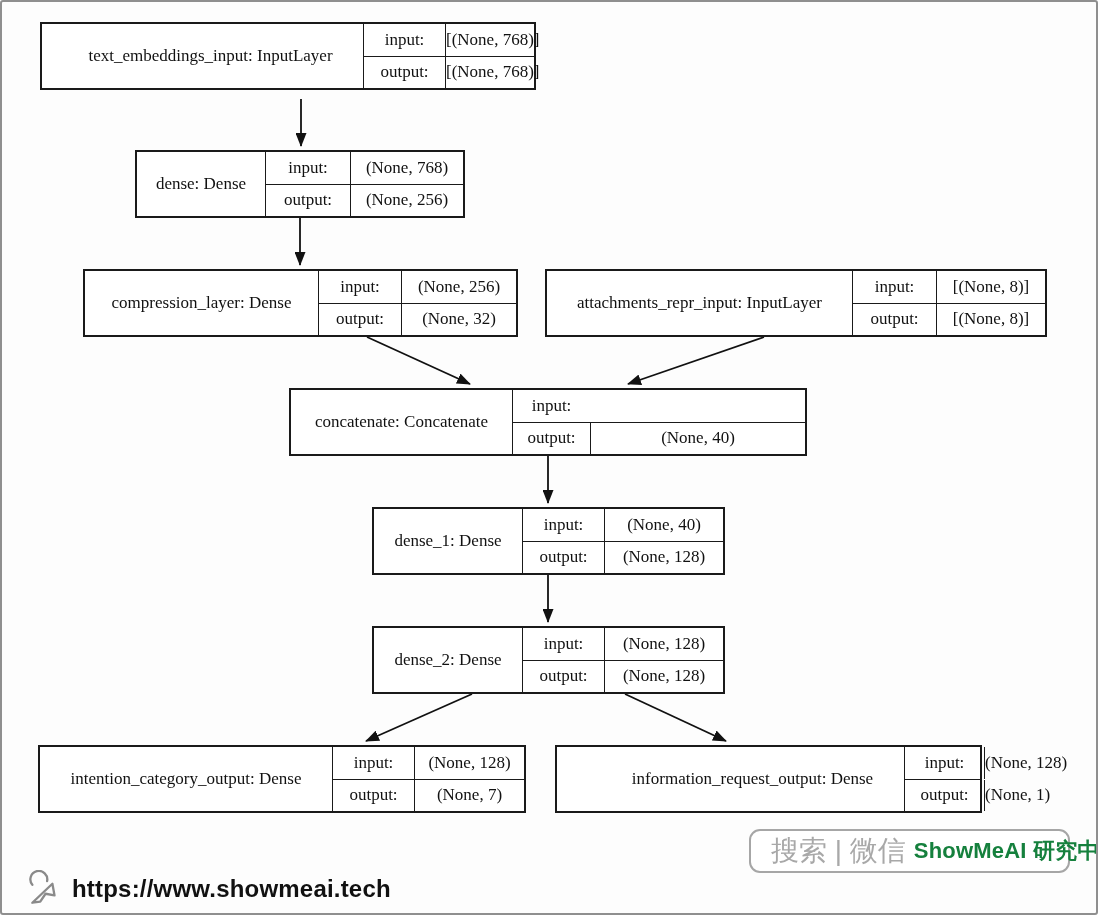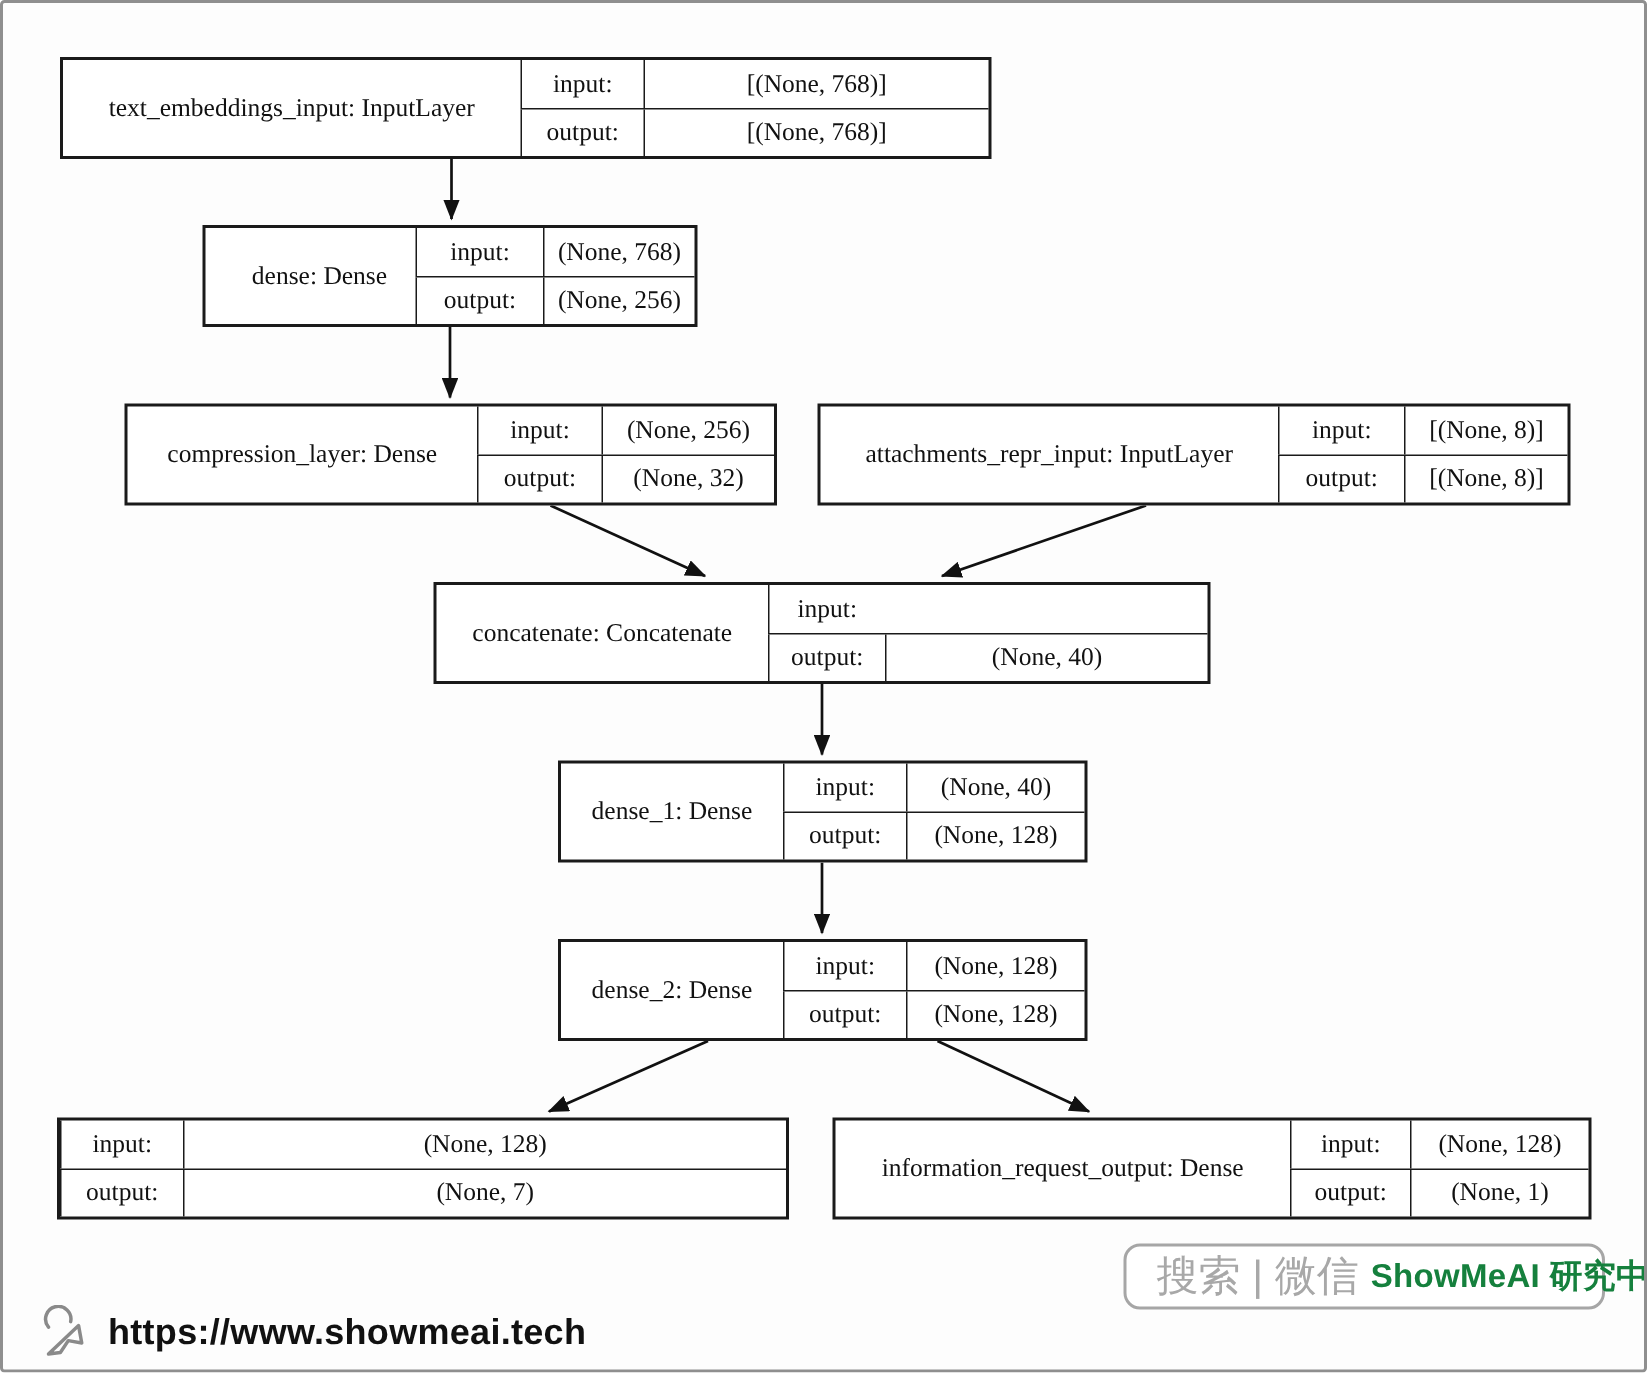--- a/index.html
+++ b/index.html
@@ -58,36 +58,36 @@
     <line x1="299" y1="97" x2="299" y2="144" stroke="#111" stroke-width="1.8" marker-end="url(#arrow)"></line>
     <line x1="298" y1="216" x2="298" y2="263" stroke="#111" stroke-width="1.8" marker-end="url(#arrow)"></line>
     <line x1="365" y1="335" x2="468" y2="382" stroke="#111" stroke-width="1.8" marker-end="url(#arrow)"></line>
     <line x1="762" y1="335" x2="626" y2="382" stroke="#111" stroke-width="1.8" marker-end="url(#arrow)"></line>
     <line x1="546" y1="454" x2="546" y2="501" stroke="#111" stroke-width="1.8" marker-end="url(#arrow)"></line>
     <line x1="546" y1="573" x2="546" y2="620" stroke="#111" stroke-width="1.8" marker-end="url(#arrow)"></line>
     <line x1="470" y1="692" x2="364" y2="739" stroke="#111" stroke-width="1.8" marker-end="url(#arrow)"></line>
     <line x1="623" y1="692" x2="724" y2="739" stroke="#111" stroke-width="1.8" marker-end="url(#arrow)"></line>
   </svg>
 
-  <div class="node" style="left:38px;top:36px;width:621px;">
+  <div class="node" style="left:38px;top:20px;width:496px;padding-left:16px;">
     <div class="name" style="width:305px;">text_embeddings_input: InputLayer</div>
     <div class="io">
       <div class="io-row row-input">
         <div class="io-label" style="width:82px;">input:</div>
         <div class="io-value">[(None, 768)]</div>
       </div>
       <div class="io-row row-output">
         <div class="io-label" style="width:82px;">output:</div>
         <div class="io-value">[(None, 768)]</div>
       </div>
     </div>
   </div>
 
   <div class="node" style="left:133px;top:148px;width:330px;">
-    <div class="name" style="width:128px;margin-left:12px;">dense: Dense</div>
+    <div class="name" style="width:128px;">dense: Dense</div>
     <div class="io">
       <div class="io-row row-input">
         <div class="io-label" style="width:85px;">input:</div>
         <div class="io-value">(None, 768)</div>
       </div>
       <div class="io-row row-output">
         <div class="io-label" style="width:85px;">output:</div>
         <div class="io-value">(None, 256)</div>
       </div>
     </div>
@@ -156,33 +156,34 @@
         <div class="io-value">(None, 128)</div>
       </div>
       <div class="io-row row-output">
         <div class="io-label" style="width:82px;">output:</div>
         <div class="io-value">(None, 128)</div>
       </div>
     </div>
   </div>
 
   <div class="node" style="left:36px;top:743px;width:488px;">
+    <div class="name" style="width:292px;">intention_category_output: Dense</div>
     <div class="io">
       <div class="io-row row-input">
         <div class="io-label" style="width:82px;">input:</div>
         <div class="io-value">(None, 128)</div>
       </div>
       <div class="io-row row-output">
         <div class="io-label" style="width:82px;">output:</div>
         <div class="io-value">(None, 7)</div>
       </div>
     </div>
   </div>
 
-  <div class="node" style="left:553px;top:743px;width:506px;">
+  <div class="node" style="left:553px;top:743px;width:427px;padding-left:44px;">
     <div class="name" style="width:303px;">information_request_output: Dense</div>
     <div class="io">
       <div class="io-row row-input">
         <div class="io-label" style="width:80px;">input:</div>
         <div class="io-value">(None, 128)</div>
       </div>
       <div class="io-row row-output">
         <div class="io-label" style="width:80px;">output:</div>
         <div class="io-value">(None, 1)</div>
       </div>

